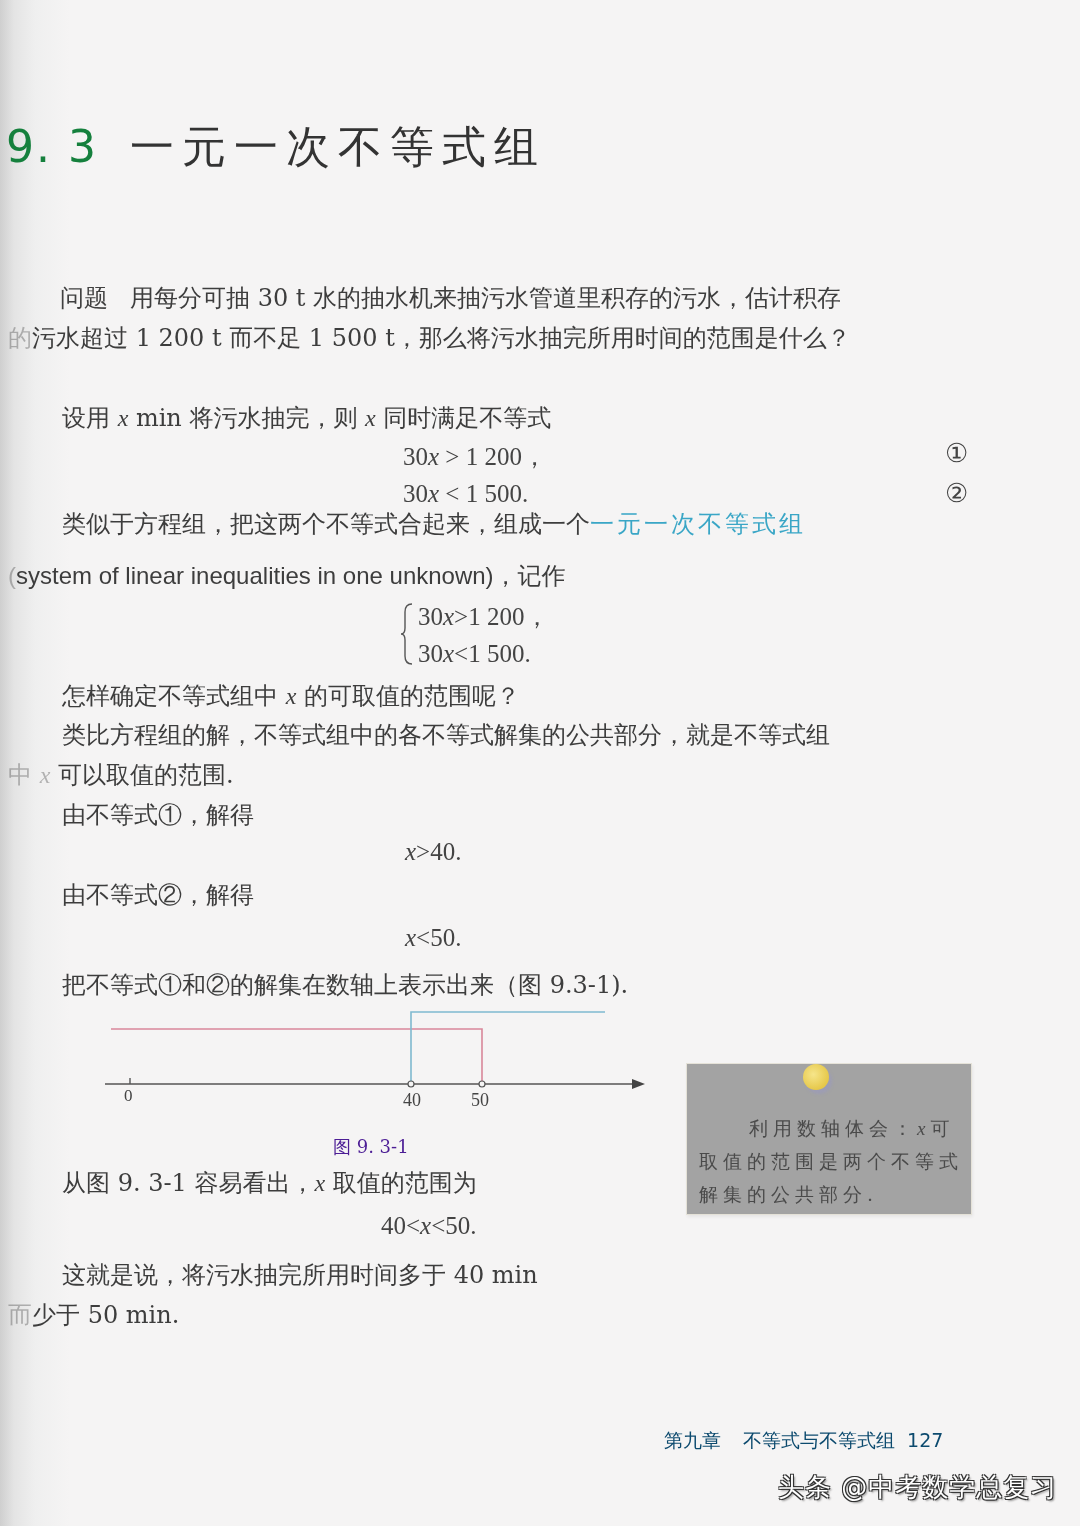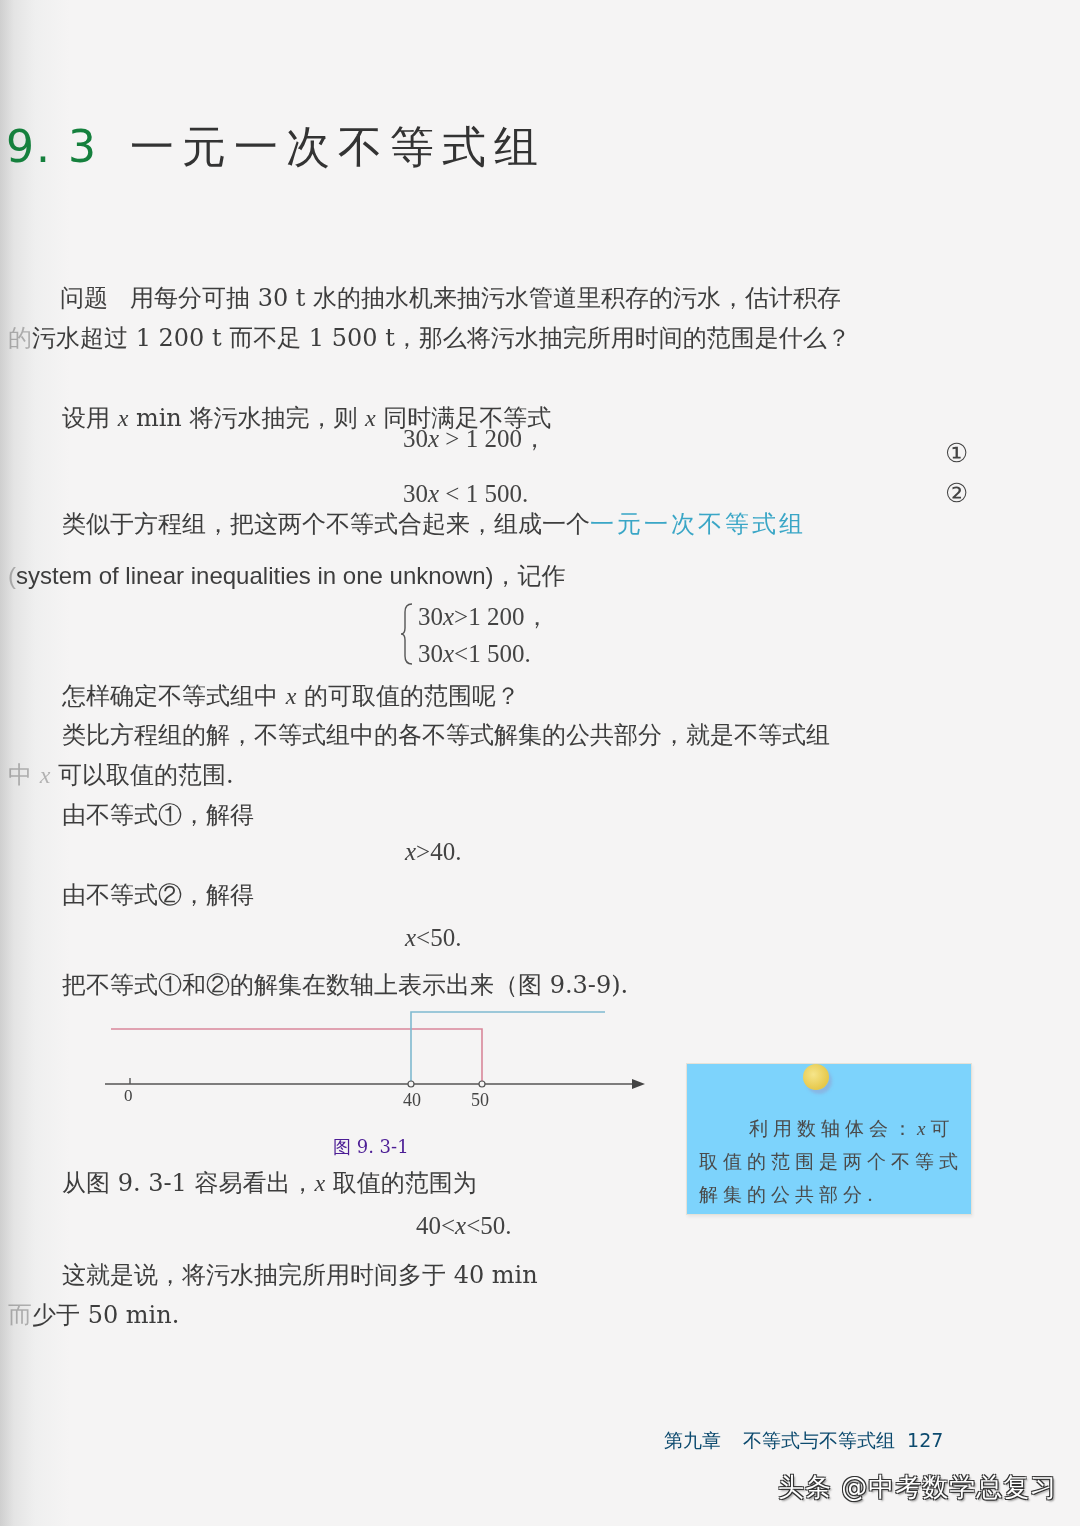--- a/index.html
+++ b/index.html
@@ -27,21 +27,21 @@
   i.var { font-family: "Liberation Serif", serif; font-style: italic; }
   .eq { font-family: "Liberation Serif", serif; font-size: 25px; color: #444; }
   .circled { font-size: 26px; color: #444; }
   .brace {
     position: absolute; left: 400px; top: 602px; width: 14px; height: 64px;
   }
   .fig { position: absolute; left: 100px; top: 1000px; width: 560px; height: 130px; }
   .fig-caption { left: 333px; top: 1135px; font-size: 18px; color: #4c1d95; }
   .note {
     position: absolute; left: 686px; top: 1063px; width: 284px; height: 150px;
-    background: #7dd3fc; border: 1px solid #e5e2d8;
+    background: #a3a3a3; border: 1px solid #e5e2d8;
     box-shadow: 1px 2px 3px rgba(0,0,0,0.06);
   }
   .pin {
     position: absolute; left: 116px; top: 0px; width: 26px; height: 26px; border-radius: 50%;
     background: radial-gradient(circle at 40% 40%, #f6e58a, #e6c84a 70%);
     box-shadow: 3px 4px 3px rgba(150,150,200,0.45);
   }
   .note-text {
     position: absolute; left: 12px; top: 48px; font-size: 19px; line-height: 33px; color: #4a4a4a;
     letter-spacing: 5px; font-family: "DejaVu Serif", serif; white-space: normal; width: 270px;
@@ -68,21 +68,21 @@
   <span class="label-blue">问题</span><span>用每分可抽 30 t 水的抽水机来抽污水管道里积存的污水，估计积存</span>
 </div>
 <div class="abs p" style="left:8px; top:318px;">
   <span class="faded">的</span><span>污水超过 1 200 t 而不足 1 500 t，那么将污水抽完所用时间的范围是什么？</span>
 </div>
 
 <div class="abs p" style="left:62px; top:398px;">
   <span>设用 </span><i class="var">x</i><span> min 将污水抽完，则 </span><i class="var">x</i><span> 同时满足不等式</span>
 </div>
 
-<div class="abs eq" style="left:403px; top:422px;">
+<div class="abs eq" style="left:403px; top:440px;">
   <span>30</span><i class="var">x</i><span> &gt; 1 200，</span>
 </div>
 <div class="abs circled" style="left:945px; top:438px;">①</div>
 
 <div class="abs eq" style="left:403px; top:480px;">
   <span>30</span><i class="var">x</i><span> &lt; 1 500.</span>
 </div>
 <div class="abs circled" style="left:945px; top:478px;">②</div>
 
 <div class="abs p" style="left:62px; top:488px;margin-top:16px;">
@@ -114,21 +114,21 @@
 </div>
 
 <div class="abs p" style="left:62px; top:795px;">由不等式①，解得</div>
 <div class="abs eq" style="left:405px; top:838px;">
   <i class="var">x</i><span>&gt;40.</span>
 </div>
 <div class="abs p" style="left:62px; top:875px;">由不等式②，解得</div>
 <div class="abs eq" style="left:405px; top:924px;">
   <i class="var">x</i><span>&lt;50.</span>
 </div>
-<div class="abs p" style="left:62px; top:965px;">把不等式①和②的解集在数轴上表示出来（图 9.3-9).</div>
+<div class="abs p" style="left:62px; top:965px;">把不等式①和②的解集在数轴上表示出来（图 9.3-1).</div>
 
 <svg class="fig" viewBox="0 0 560 130">
 
   <polyline points="11,29 382,29 382,84" fill="none" stroke="#d9879a" stroke-width="1.6"></polyline>
 
   <polyline points="311,84 311,12 505,12" fill="none" stroke="#7fb9cf" stroke-width="1.6"></polyline>
 
   <line x1="5" y1="84" x2="535" y2="84" stroke="#555" stroke-width="1.6"></line>
   <polygon points="545,84 532,79 532,89" fill="#444"></polygon>
 
@@ -145,21 +145,21 @@
 <div class="note">
   <div class="pin"></div>
   <div class="note-text">
     <span style="display:inline-block; width:50px;"></span><span>利用数轴体会：</span><i class="var">x</i><span>可取值的范围是两个不等式解集的公共部分.</span>
   </div>
 </div>
 
 <div class="abs p" style="left:62px; top:1163px;">
   <span>从图 9. 3-1 容易看出，</span><i class="var">x</i><span> 取值的范围为</span>
 </div>
-<div class="abs eq" style="left:416px; top:1212px;">
+<div class="abs eq" style="left:381px; top:1212px;">
   <span>40&lt;</span><i class="var">x</i><span>&lt;50.</span>
 </div>
 <div class="abs p" style="left:62px; top:1255px;">这就是说，将污水抽完所用时间多于 40 min</div>
 <div class="abs p" style="left:8px; top:1295px;">
   <span class="faded">而</span><span>少于 50 min.</span>
 </div>
 
 <div class="abs footer">
   <span>第九章</span><span class="gap"></span><span>不等式与不等式组</span>&nbsp;&nbsp;<span>127</span>
 </div>

